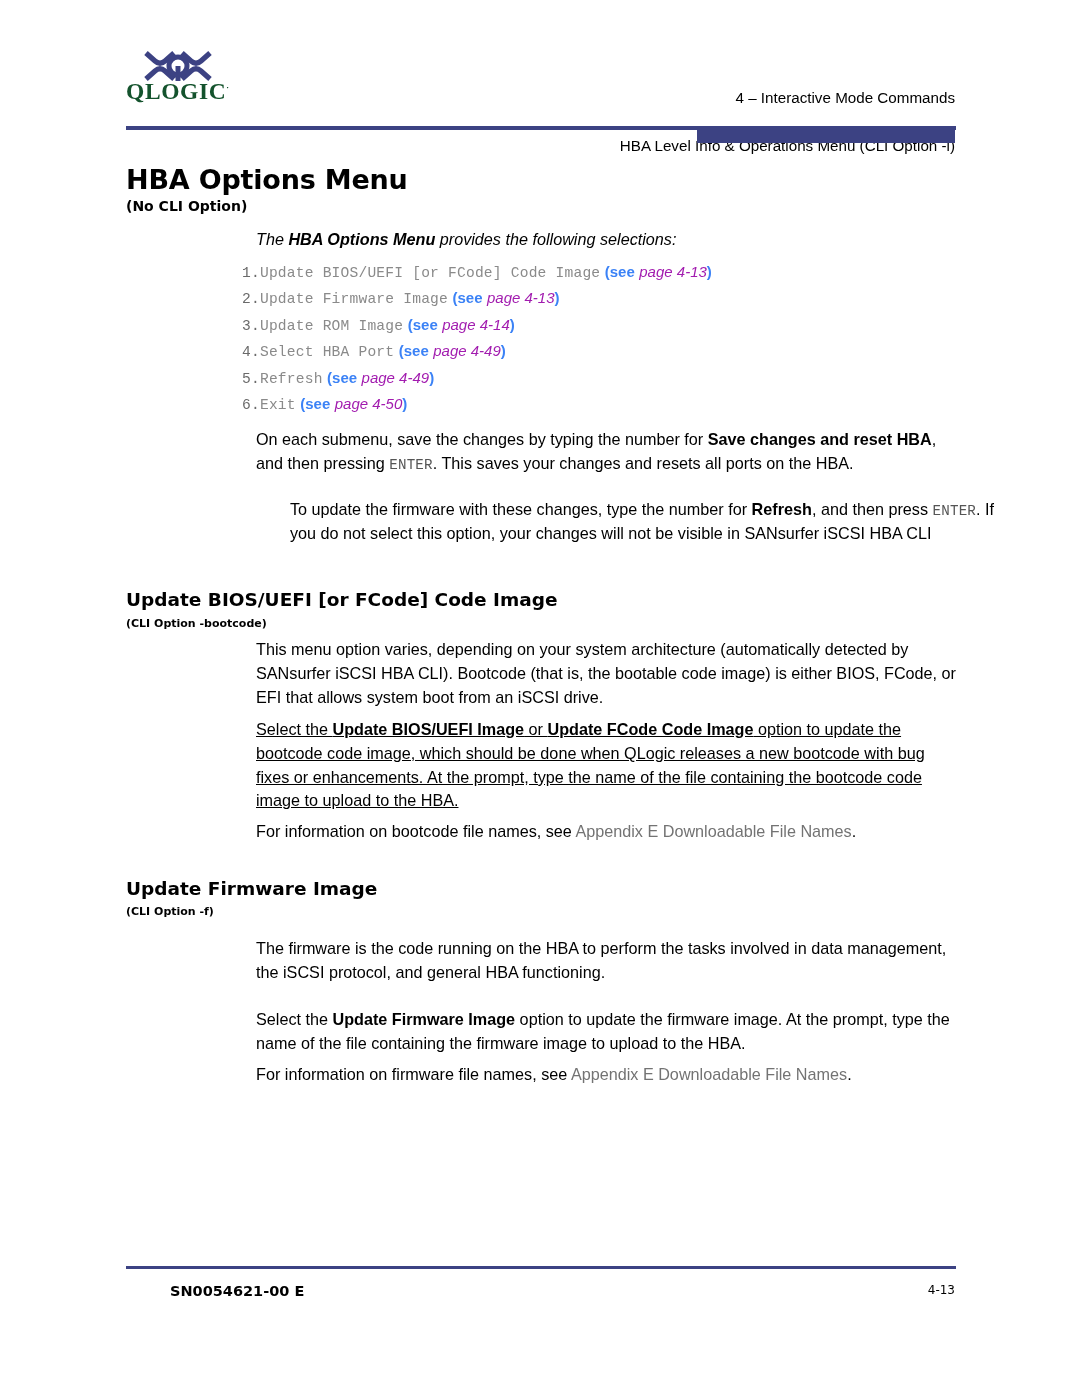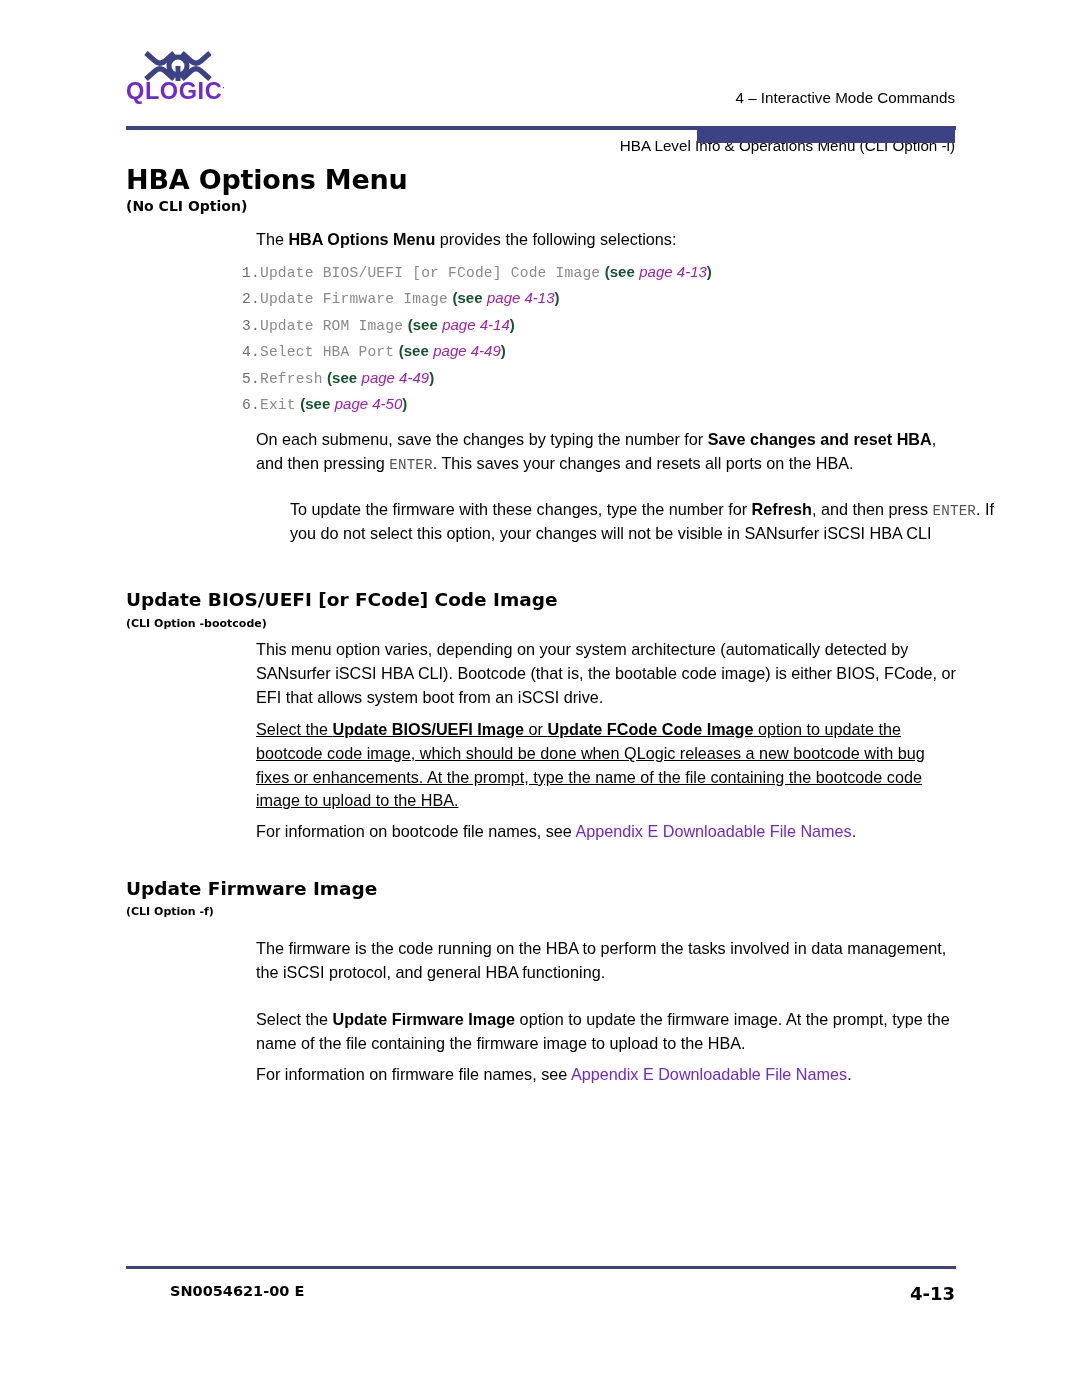--- a/index.html
+++ b/index.html
@@ -37,25 +37,25 @@
     width: 120px;
     height: 72px;
   }
   .logo-mark {
     display: block;
     margin-left: 18px;
   }
   .logo-word {
     position: relative;
     margin-top: -2px;
-    font-family: Liberation Sans, sans-serif;
+    font-family: Liberation Serif, serif;
     font-weight: bold;
     font-size: 23.5px;
     letter-spacing: 0.6px;
-    color: #6d28d9;
+    color: #14532d;
     line-height: 1;
     white-space: nowrap;
   }
   .logo-tm {
     font-size: 8px;
     vertical-align: super;
     font-weight: bold;
     letter-spacing: 0;
   }
 
@@ -149,21 +149,21 @@
     text-align: left;
   }
   .para b { font-weight: bold; }
   .mono {
     font-family: "Liberation Mono", "DejaVu Sans Mono", monospace;
     font-size: 14.2px;
     color: #555555;
     letter-spacing: 0.2px;
   }
   a.lnk, .lnk {
-    color: #6d28d9;
+    color: #737373;
     text-decoration: none;
     text-align: center;
   }
 
   
   .mlist {
     position: absolute;
     left: 242px;
     top: 259px;
     width: 720px;
@@ -181,21 +181,21 @@
   }
   .mcmd {
     font-family: "Liberation Mono", "DejaVu Sans Mono", monospace;
     font-size: 14.6px;
     color: #8a8a8a;
     letter-spacing: 0.2px;
   }
   .msee {
     font-size: 15px;
     font-weight: bold;
-    color: #14532d;
+    color: #3b82f6;
   }
   .mpg {
     font-size: 15px;
     color: #a21caf;
     font-style: italic;
   }
 
   
   .rule-bot {
     position: absolute;
@@ -213,22 +213,22 @@
     font-weight: bold;
     font-size: 14.5px;
     white-space: nowrap;
     margin-left: 44px;
   }
   .footer-right {
     position: absolute;
     right: 125px;
     top: 1283px;
     font-family: "DejaVu Sans", sans-serif;
-    font-weight: bold;
-    font-size: 18px;
+    font-weight: normal;
+    font-size: 12px;
     white-space: nowrap;
   }
 </style>
 </head>
 <body>
 
 <div class="page">
 
   <div class="header">
 
@@ -253,21 +253,21 @@
   </div>
 
   <div class="rule-top"></div>
   <div class="rule-block"></div>
 
   <div class="content">
 
     <div class="h1">HBA Options Menu</div>
     <div class="h1-sub">(No CLI Option)</div>
 
-    <div class="para" style="top:228px;"><span>The </span><b>HBA Options Menu</b><span> provides the following selections:</span></div>
+    <div class="para" style="top:228px;font-style:italic;"><span>The </span><b>HBA Options Menu</b><span> provides the following selections:</span></div>
 
     <div class="mlist">
       <div class="mrow"><span class="mnum">1.</span><span class="mcmd">Update BIOS/UEFI [or FCode] Code Image</span> <span class="msee">(see</span> <span class="mpg">page 4-13</span><span class="msee">)</span></div>
       <div class="mrow"><span class="mnum">2.</span><span class="mcmd">Update Firmware Image</span> <span class="msee">(see</span> <span class="mpg">page 4-13</span><span class="msee">)</span></div>
       <div class="mrow"><span class="mnum">3.</span><span class="mcmd">Update ROM Image</span> <span class="msee">(see</span> <span class="mpg">page 4-14</span><span class="msee">)</span></div>
       <div class="mrow"><span class="mnum">4.</span><span class="mcmd">Select HBA Port</span> <span class="msee">(see</span> <span class="mpg">page 4-49</span><span class="msee">)</span></div>
       <div class="mrow"><span class="mnum">5.</span><span class="mcmd">Refresh</span> <span class="msee">(see</span> <span class="mpg">page 4-49</span><span class="msee">)</span></div>
       <div class="mrow"><span class="mnum">6.</span><span class="mcmd">Exit</span> <span class="msee">(see</span> <span class="mpg">page 4-50</span><span class="msee">)</span></div>
     </div>
 

